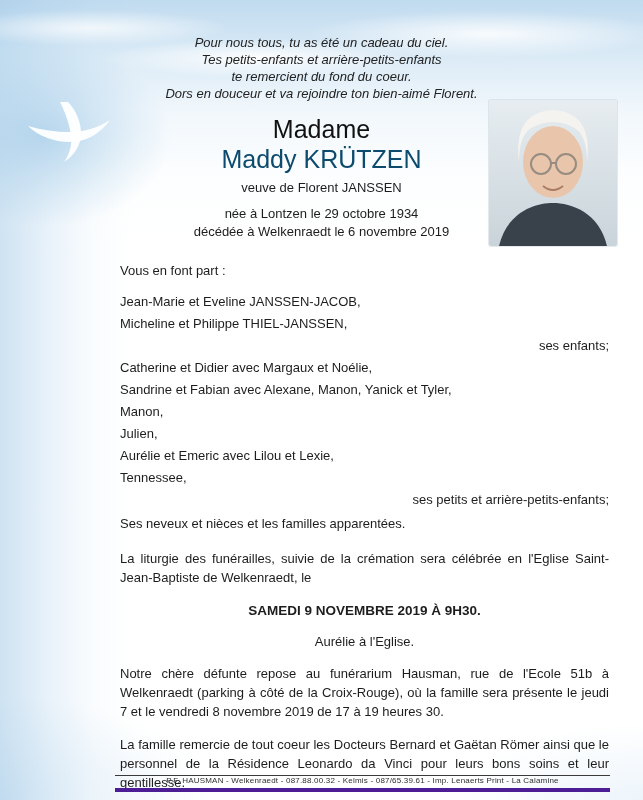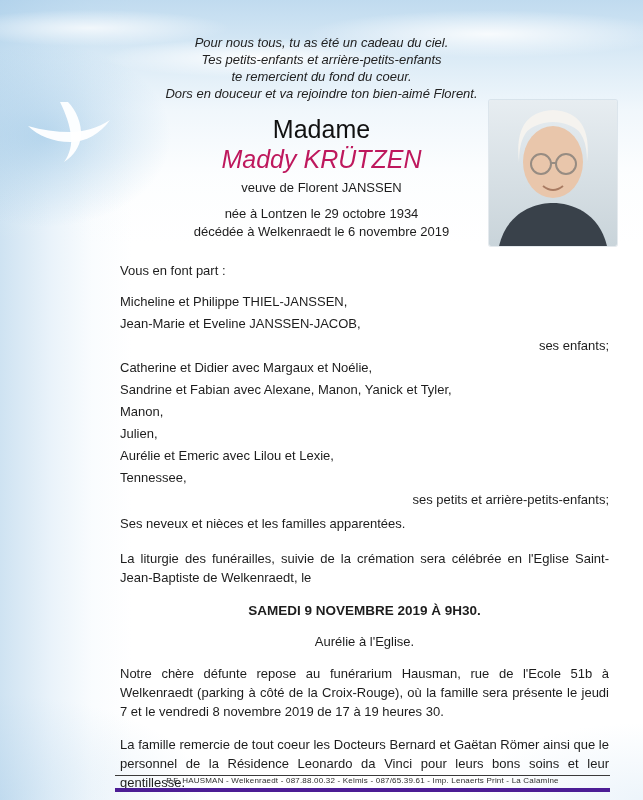--- a/index.html
+++ b/index.html
@@ -29,21 +29,21 @@
   .photo {
     position: absolute; right: 26px; top: 100px; z-index: 2;
     width: 128px; height: 146px;
     box-shadow: 0 0 0 1px rgba(180,195,205,0.35);
     border-radius: 2px; overflow: hidden;
   }
   .layer { position: relative; z-index: 3; }
 
   .quote { margin-top: 34px; text-align: center; font-style: italic; font-size: 13px; line-height: 17px; color: #222; }
   .title1 { margin-top: 12px; text-align: center; font-size: 25px; line-height: 30px; color: #111; }
-  .title2 { text-align: center; font-size: 25px; line-height: 30px; color: #be185d; font-style: italic; }
+  .title2 { text-align: center; font-size: 25px; line-height: 30px; color: #0c4a6e; }
   .subtitle { margin-top: 6px; text-align: center; font-size: 13px; line-height: 16px; }
   .dates { margin-top: 9px; text-align: center; font-size: 13px; line-height: 18px; }
 
   .content { margin: 22px 34px 0 120px; font-size: 13px; }
   .intro { line-height: 16px; margin-bottom: 12px; }
   .name-line { line-height: 22px; }
   .right-label { line-height: 22px; text-align: right; }
   .family-line { line-height: 22px; margin-top: 2px; }
   .para { margin: 14px 0 0 0; text-align: justify; line-height: 19px; }
   .ceremony { margin-top: 15px; text-align: center; font-weight: bold; font-size: 13.5px; line-height: 17px; }
@@ -101,22 +101,22 @@
     <div class="subtitle">veuve de Florent JANSSEN</div>
 
     <div class="dates">
       <div>née à Lontzen le 29 octobre 1934</div>
       <div>décédée à Welkenraedt le 6 novembre 2019</div>
     </div>
 
     <div class="content">
       <div class="intro">Vous en font part :</div>
 
+      <div class="name-line">Jean-Marie et Eveline JANSSEN-JACOB,</div>
       <div class="name-line">Micheline et Philippe THIEL-JANSSEN,</div>
-      <div class="name-line">Jean-Marie et Eveline JANSSEN-JACOB,</div>
       <div class="right-label">ses enfants;</div>
 
       <div class="name-line">Catherine et Didier avec Margaux et Noélie,</div>
       <div class="name-line">Sandrine et Fabian avec Alexane, Manon, Yanick et Tyler,</div>
       <div class="name-line">Manon,</div>
       <div class="name-line">Julien,</div>
       <div class="name-line">Aurélie et Emeric avec Lilou et Lexie,</div>
       <div class="name-line">Tennessee,</div>
       <div class="right-label">ses petits et arrière-petits-enfants;</div>
 

